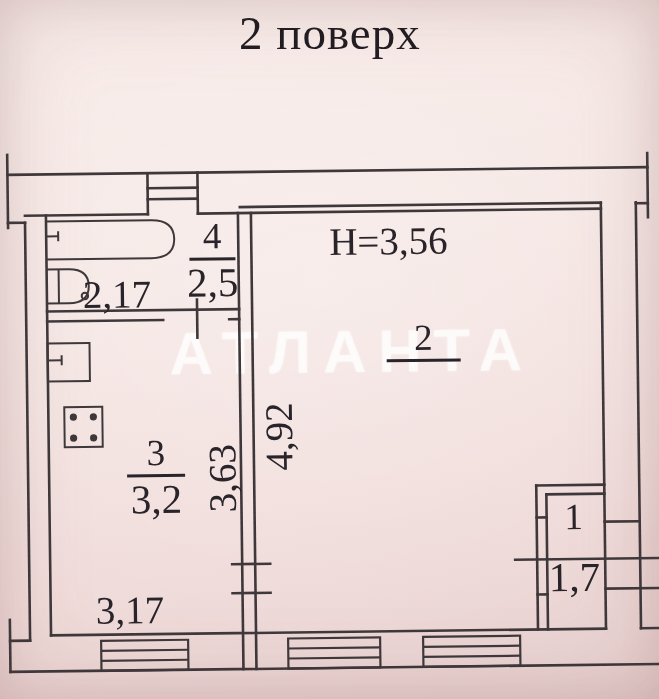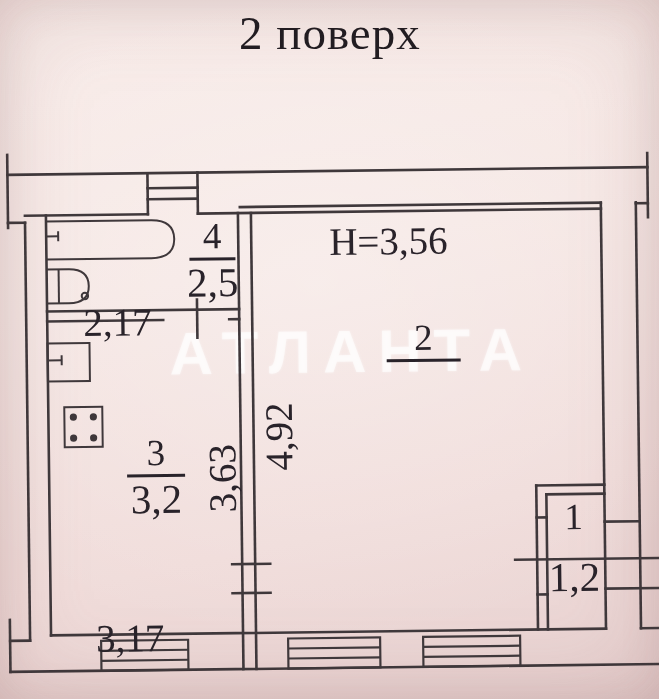--- a/index.html
+++ b/index.html
@@ -13,21 +13,21 @@
       radial-gradient(120% 85% at 48% 40%, rgba(255,255,255,0.30), rgba(255,255,255,0) 62%),
       linear-gradient(168deg,#f8ece9 0%,#f5e6e3 38%,#f0dcda 72%,#e7d1d0 100%);
     box-shadow: inset 0 0 90px rgba(150,100,100,0.22);
   }
   .photo::after{
     content:"";position:absolute;inset:0;pointer-events:none;
     box-shadow: inset 0 0 40px rgba(120,80,80,0.12);
   }
   .plan{position:absolute;inset:0;transform:rotate(-0.7deg);transform-origin:50% 55%;}
   .plan svg{position:absolute;left:0;top:0;}
-  .lbl{position:absolute;line-height:1.02;white-space:nowrap;margin-top:28px;}
+  .lbl{position:absolute;line-height:1.02;white-space:nowrap;}
   .title{
     position:absolute;left:239px;top:6px;
     font-size:47px;letter-spacing:1px;color:#221d22;
   }
   .watermark{
     position:absolute;left:352px;top:352px;
     transform:translate(-50%,-50%);
     font-family:"Liberation Sans", sans-serif;
     font-weight:bold;font-size:60px;letter-spacing:12px;
     color:rgba(255,255,255,0.62);
@@ -169,21 +169,21 @@
       <div class="room-area">3,2</div>
     </div>
 
     <div class="room-label" style="left:383px;top:320px;width:82px;">
       <div class="room-num">2</div>
       <div class="room-bar" style="width:74px;"></div>
     </div>
 
     <div class="room-label" style="left:541px;top:501px;width:62px;">
       <div class="room-num" style="margin-bottom:22px;">1</div>
-      <div class="room-area">1,2</div>
+      <div class="room-area">1,7</div>
     </div>
 
     <div class="topdims">
       <span class="dim">H=3,56</span>
     </div>
 
     <div class="lbl dim" style="left:84px;top:272px;">2,17</div>
 
     <div class="lbl dim" style="left:93px;top:588px;">3,17</div>
 

